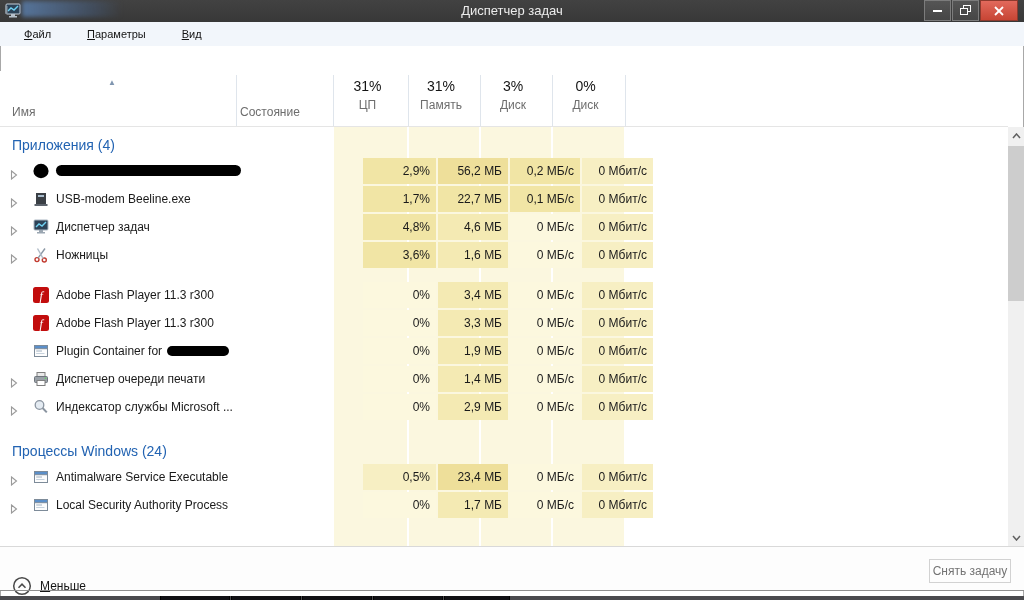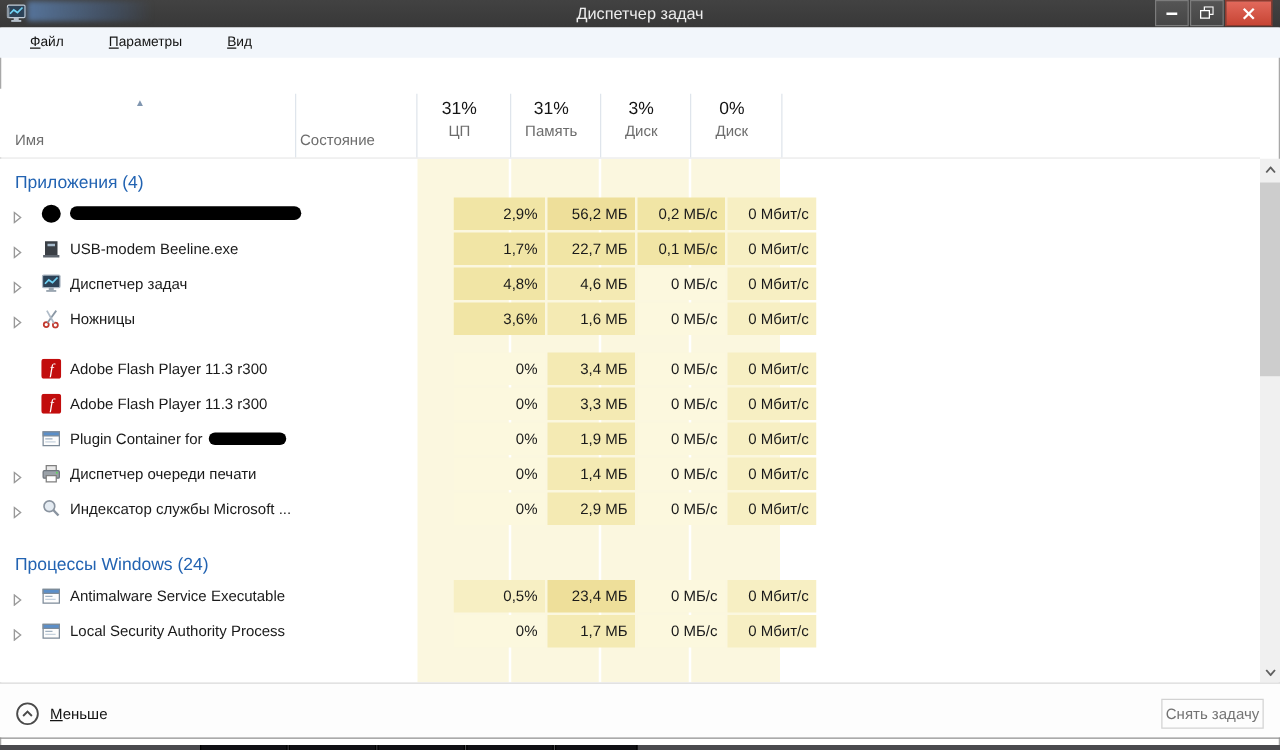--- a/index.html
+++ b/index.html
@@ -53,21 +53,21 @@
   .rname{position:absolute;left:56px;top:7px;font-size:12px;color:#1a1a1a;white-space:nowrap;}
   .rbar{display:inline-block;background:#000;border-radius:6px;vertical-align:middle;position:relative;top:-1px;}
   .cell{position:absolute;top:1px;height:26px;line-height:26px;font-size:12px;color:#1a1a1a;
         text-align:right;box-sizing:border-box;padding-right:6px;margin-left:29px;}
   
   .sbar{position:absolute;top:127px;left:1008px;width:16px;height:419px;background:#f0f0f0;}
   .sarrow{position:absolute;left:0;width:16px;height:17px;display:flex;align-items:center;justify-content:center;}
   .sthumb{position:absolute;left:0;top:19px;width:16px;height:155px;background:#cdcdcd;}
   
   .footer{position:absolute;top:546px;left:0;right:0;height:44px;background:#fdfdfd;border-top:1px solid #d9d9d9;box-sizing:border-box;}
-  .less{position:absolute;left:12px;top:14px;display:flex;align-items:center;font-size:12px;color:#141414;}
+  .less{position:absolute;left:12px;top:29px;display:flex;align-items:center;font-size:12px;color:#141414;}
   .less svg{margin-right:8px;}
   .endtask{position:absolute;right:13px;top:12px;width:82px;height:24px;box-sizing:border-box;
            background:#fdfdfd;border:1px solid #d2d2d2;color:#737373;font-size:12px;
            display:flex;align-items:center;justify-content:center;}
   
   .winborder{position:absolute;top:590px;left:0;right:0;height:1px;background:#8f8f8f;}
   .taskstrip{position:absolute;top:596px;left:0;right:0;height:4px;background:#4a4a4e;}
   .tseg{position:absolute;top:0;height:4px;background:#101014;border-left:1px solid #000;border-right:1px solid #000;}
   u{text-decoration:underline;}
 </style>

